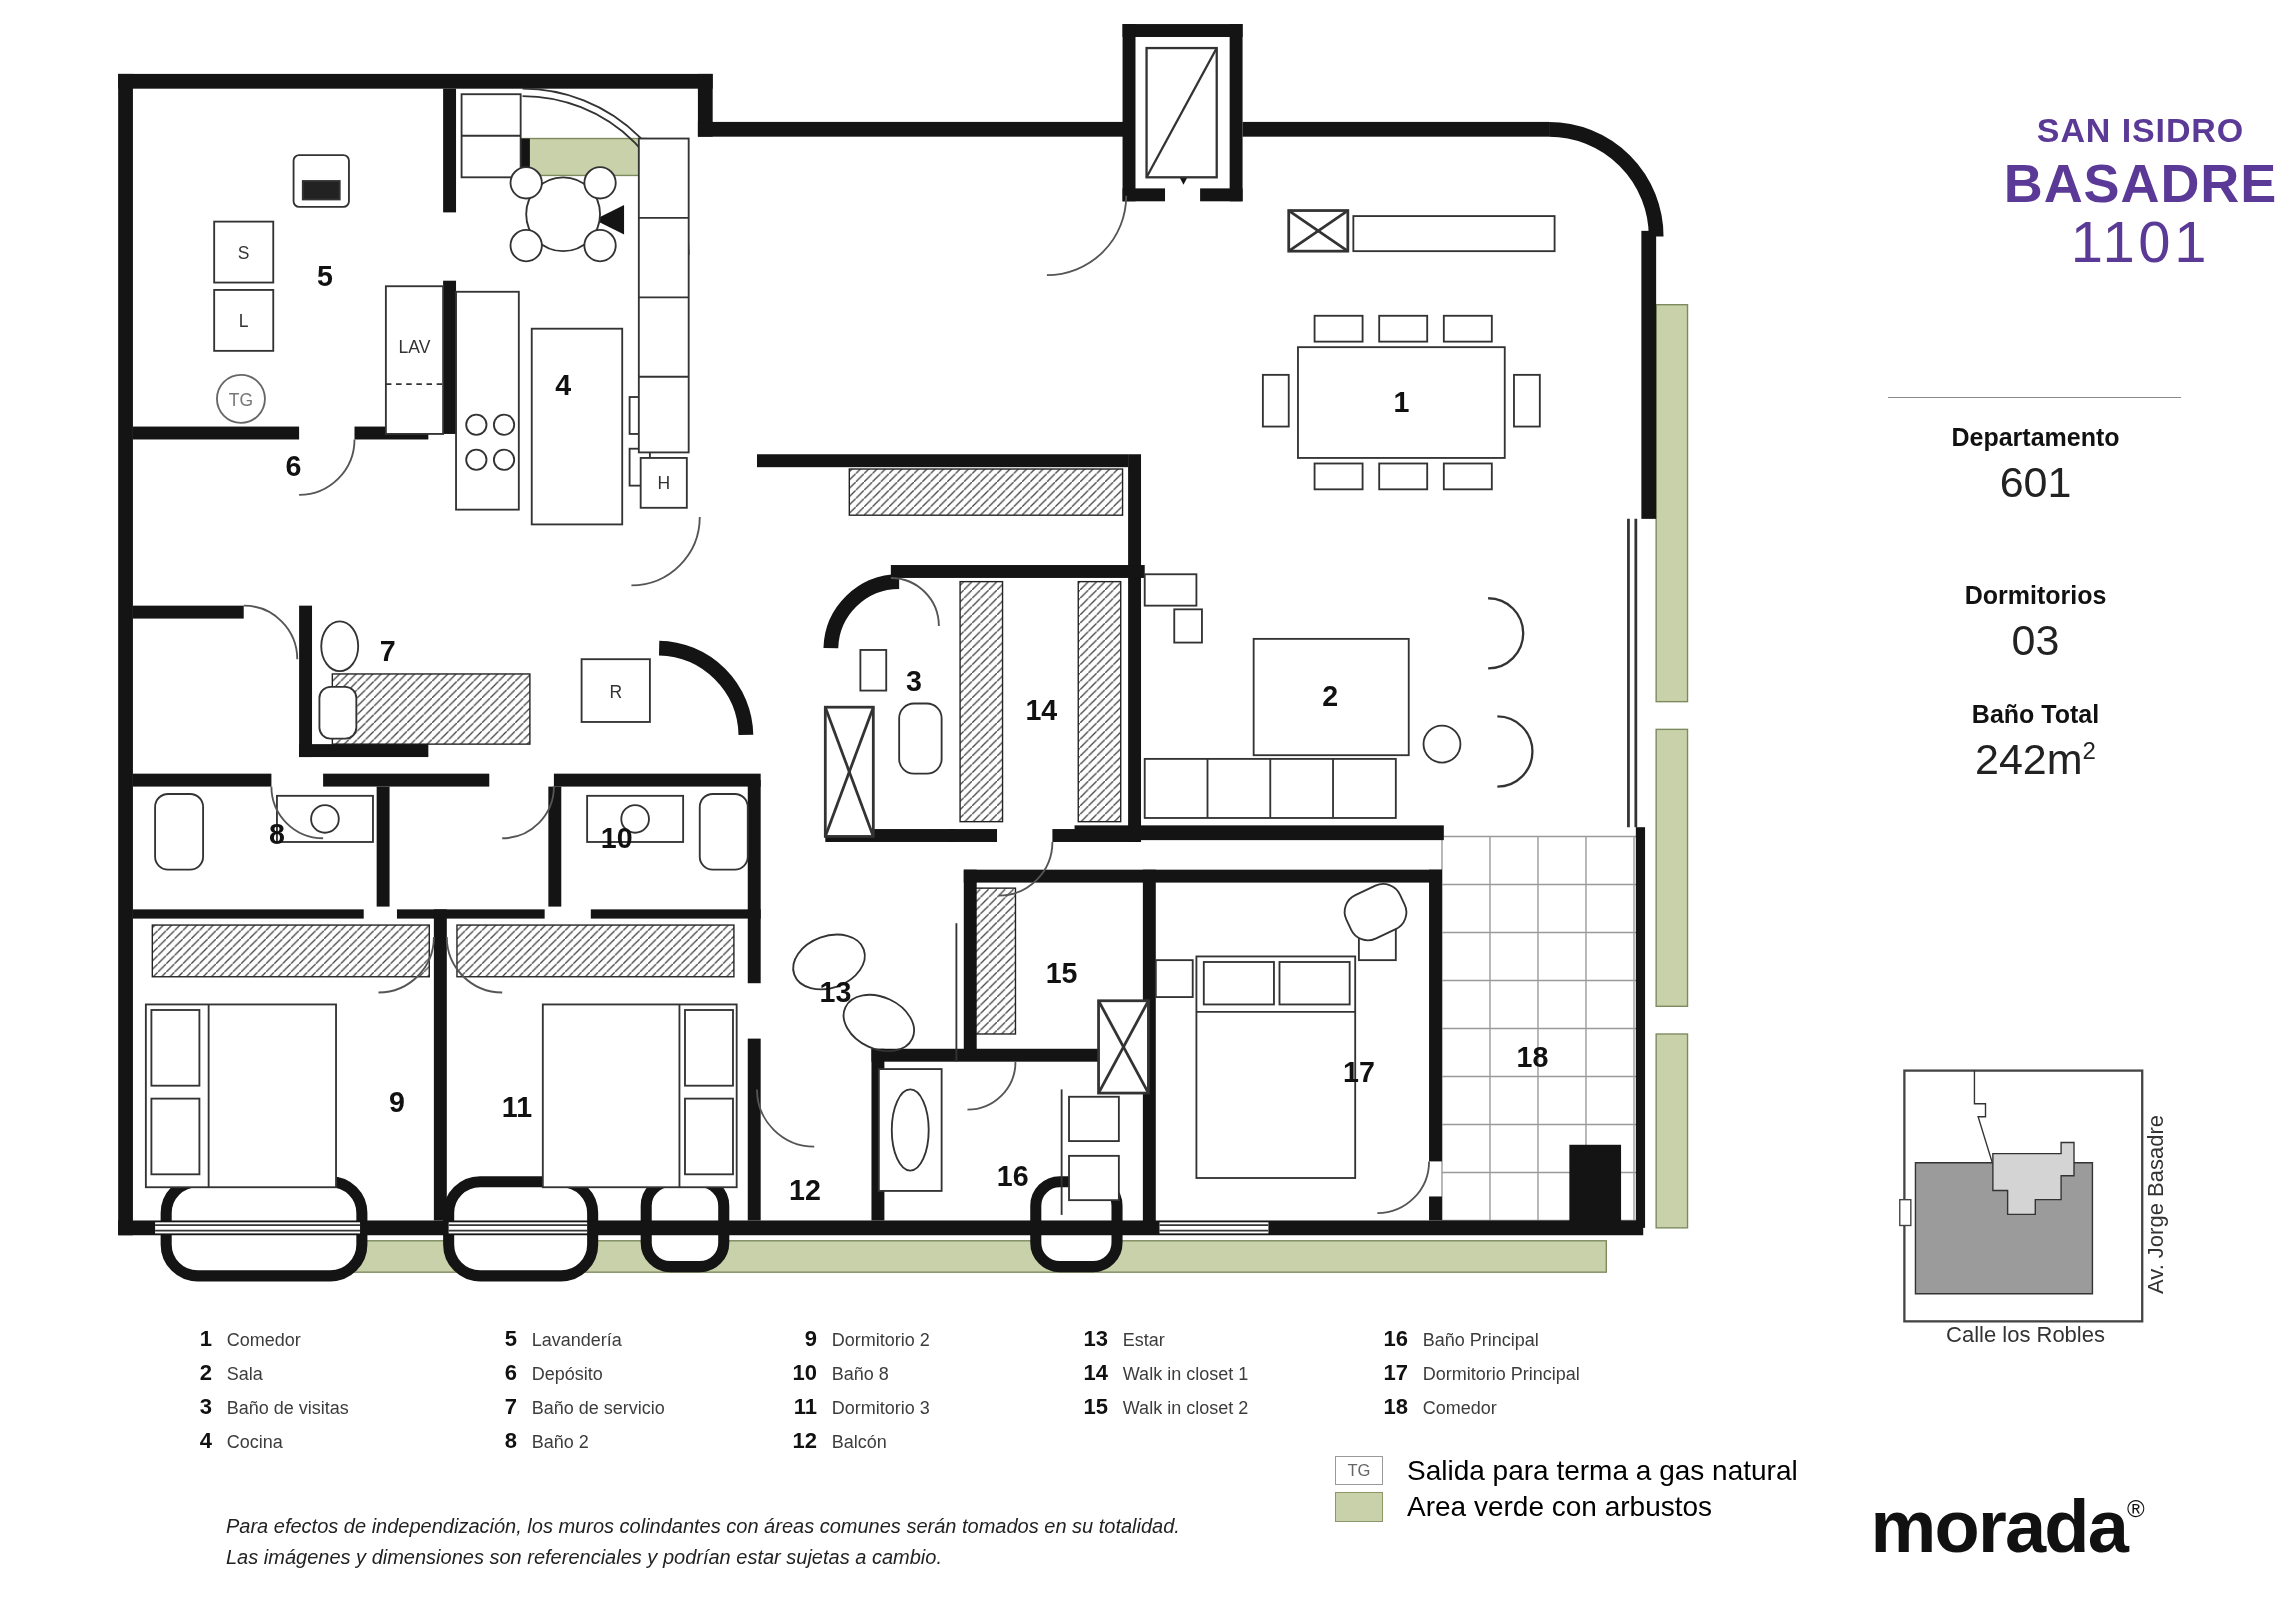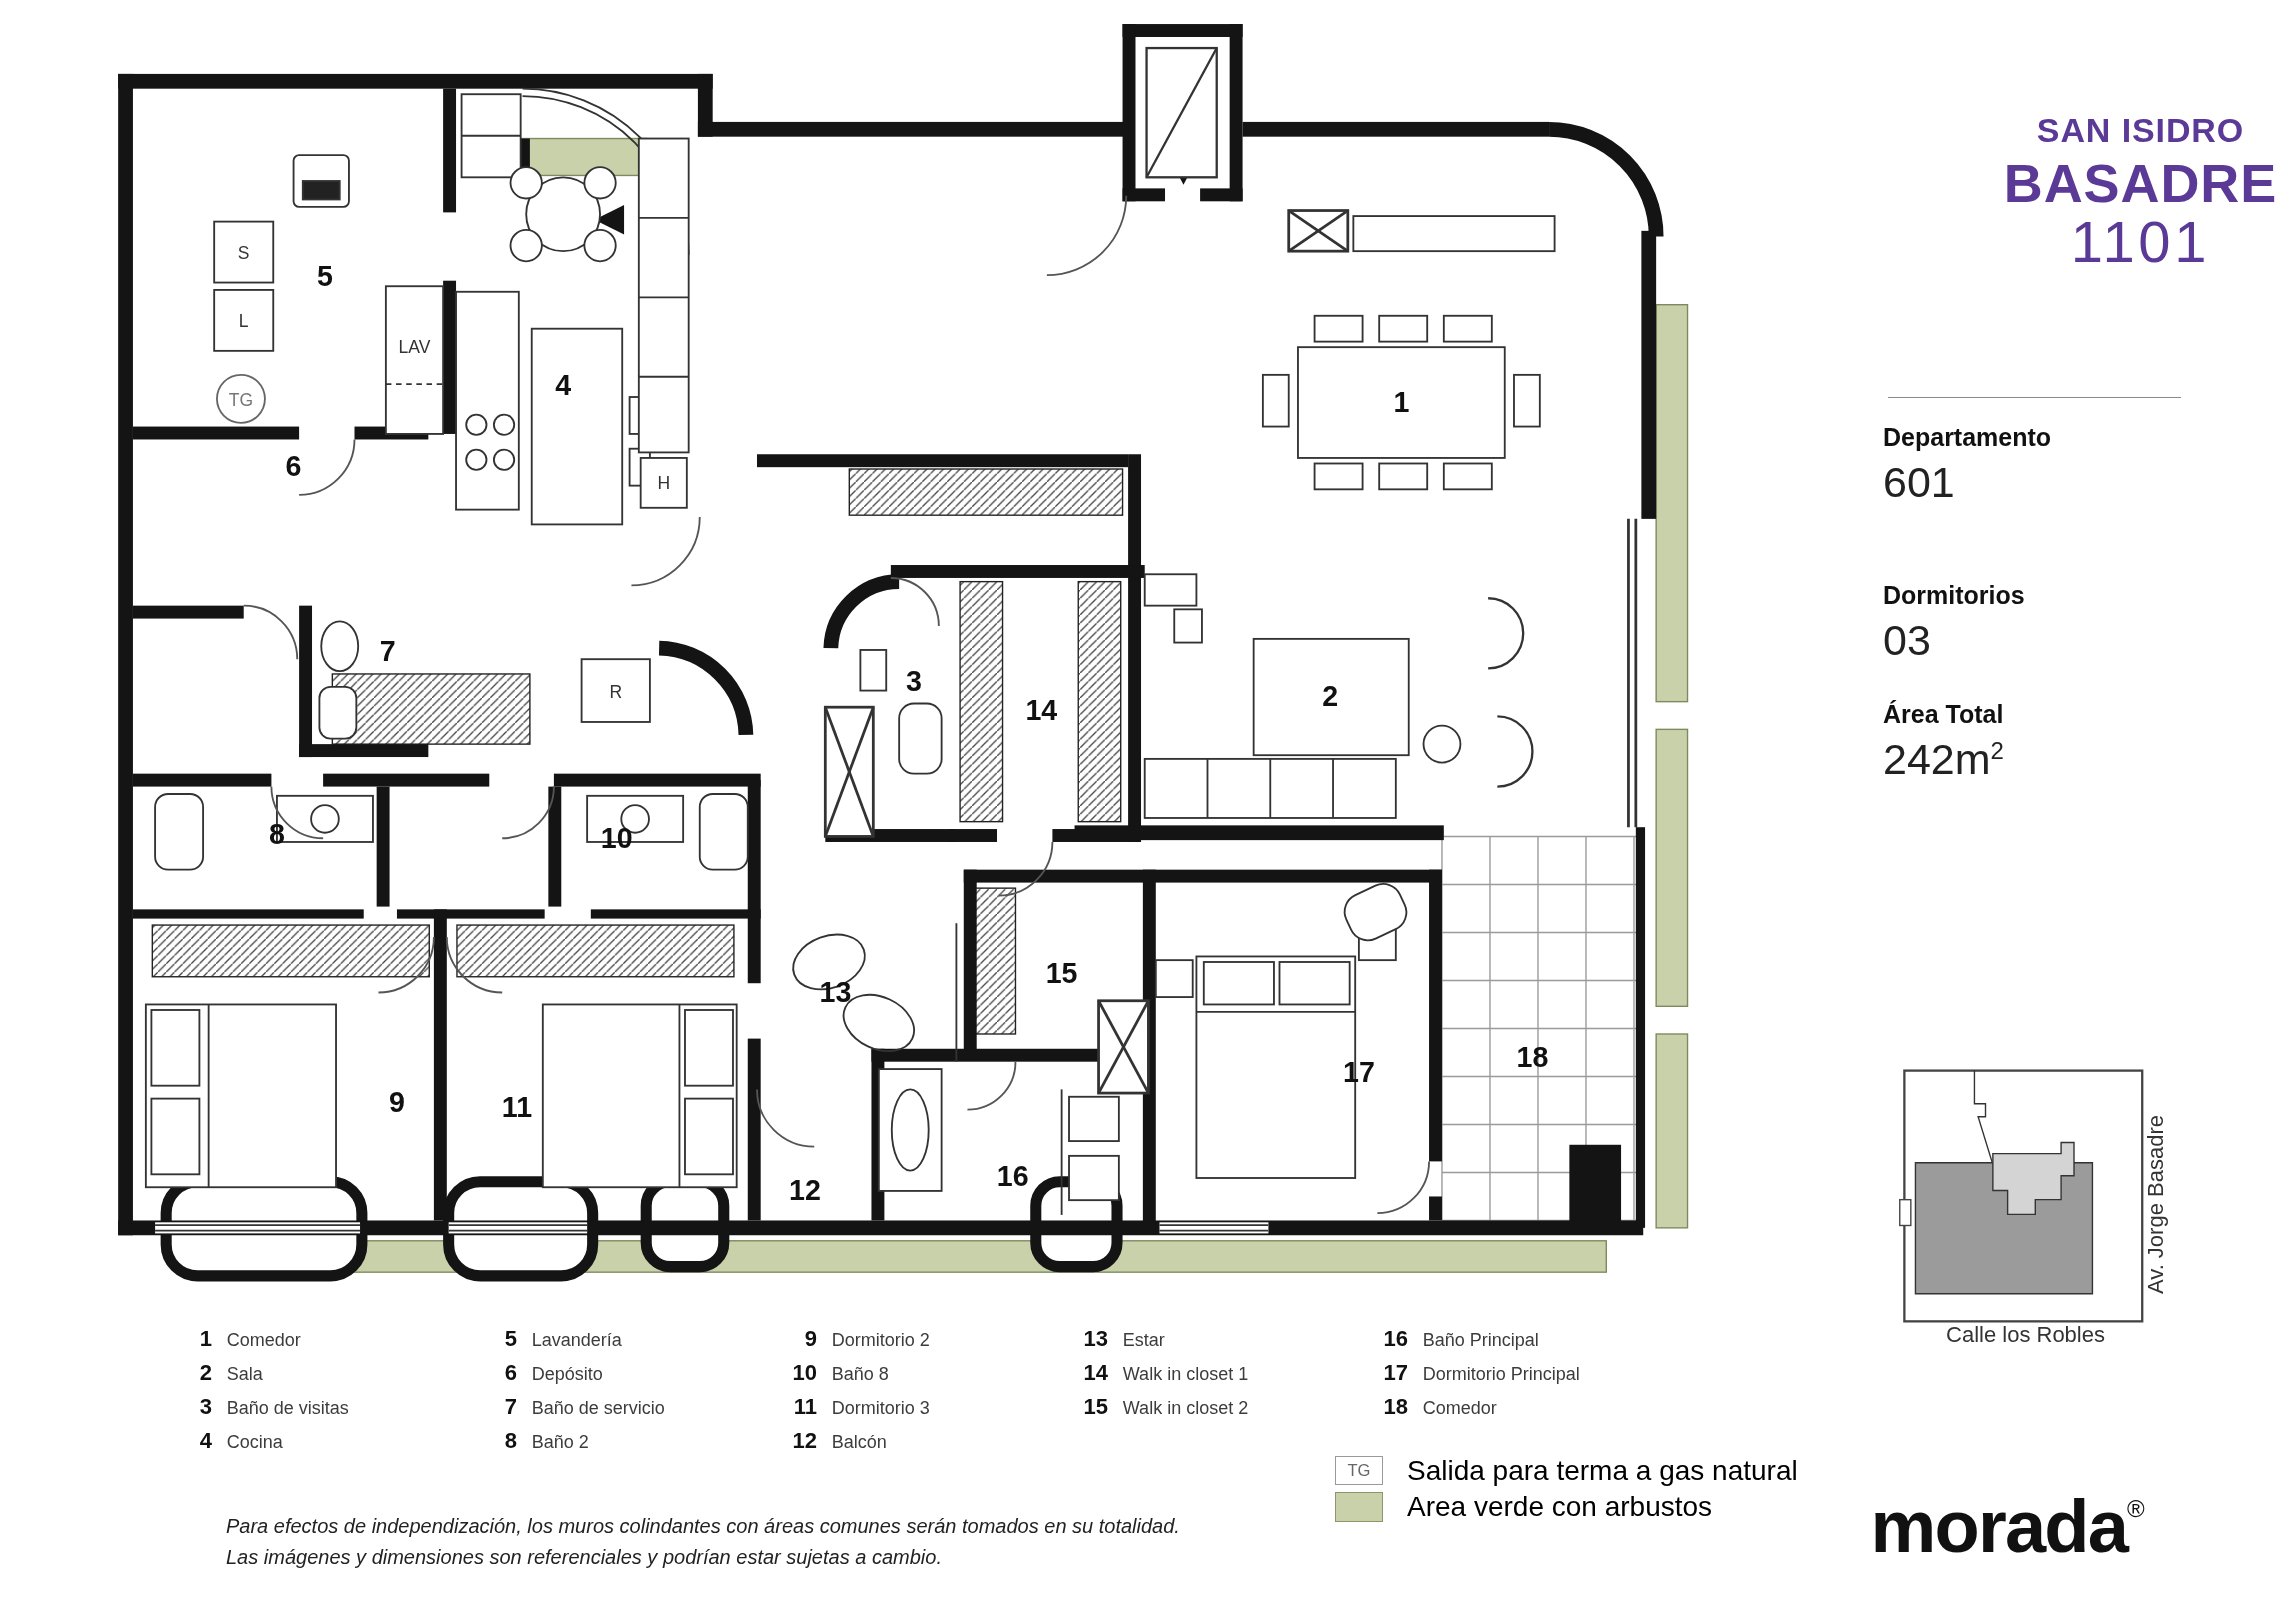--- a/index.html
+++ b/index.html
@@ -5,21 +5,21 @@
   html,body{margin:0;padding:0;background:#ffffff;}
   body{font-family:"Liberation Sans", sans-serif; color:#1a1a1a;}
   #sheet{position:relative;width:2291px;height:1620px;background:#fff;overflow:hidden;}
   svg text{font-family:"Liberation Sans", sans-serif;}
   
   .titleblock{position:absolute;left:1988px;top:111px;width:305px;text-align:center;}
   .t-loc{font-size:34px;font-weight:800;letter-spacing:0.9px;color:var(--purple);}
   .t-proj{font-size:54px;font-weight:800;letter-spacing:0.9px;color:var(--purple);margin-top:1.8px;}
   .t-unit{font-size:58px;font-weight:300;letter-spacing:3.7px;color:var(--purple);margin-top:0px;line-height:0.95;}
   .divider{position:absolute;left:1888px;top:397px;width:293px;border-top:1.8px solid #8a8a8a;}
-  .infoblock{position:absolute;width:305px;left:1883px;text-align:left;}
+  .infoblock{position:absolute;width:305px;left:1883px;text-align:center;}
   .i-label{font-size:25px;font-weight:700;color:#111;}
   .i-value{font-size:43px;font-weight:300;color:#222;margin-top:5.5px;}
   .i-value sup{font-size:24px;}
   
   .legend-col{position:absolute;top:1326px;}
   .legend-row{display:flex;align-items:baseline;height:34px;}
   .legend-num{width:37px;text-align:right;font-weight:700;font-size:22px;color:#111;flex:0 0 37px;}
   .legend-label{margin-left:14.8px;font-size:18px;color:#3c3c3c;white-space:nowrap;}
   
   .symbolblock{position:absolute;left:1335px;top:1454px;}
@@ -345,21 +345,21 @@
 
   <div class="infoblock" style="top:423px">
     <div class="i-label">Departamento</div>
     <div class="i-value">601</div>
   </div>
   <div class="infoblock" style="top:581px">
     <div class="i-label">Dormitorios</div>
     <div class="i-value">03</div>
   </div>
   <div class="infoblock" style="top:700px">
-    <div class="i-label">Área Total</div>
+    <div class="i-label">Baño Total</div>
     <div class="i-value"><span>242m</span><sup>2</sup></div>
   </div>
 
   <div id="legend">
       <div class="legend-col" style="left: 175px;">
         <div class="legend-row">
           <div class="legend-num">1</div>
           <div class="legend-label">Comedor</div>
         </div>
         <div class="legend-row">

